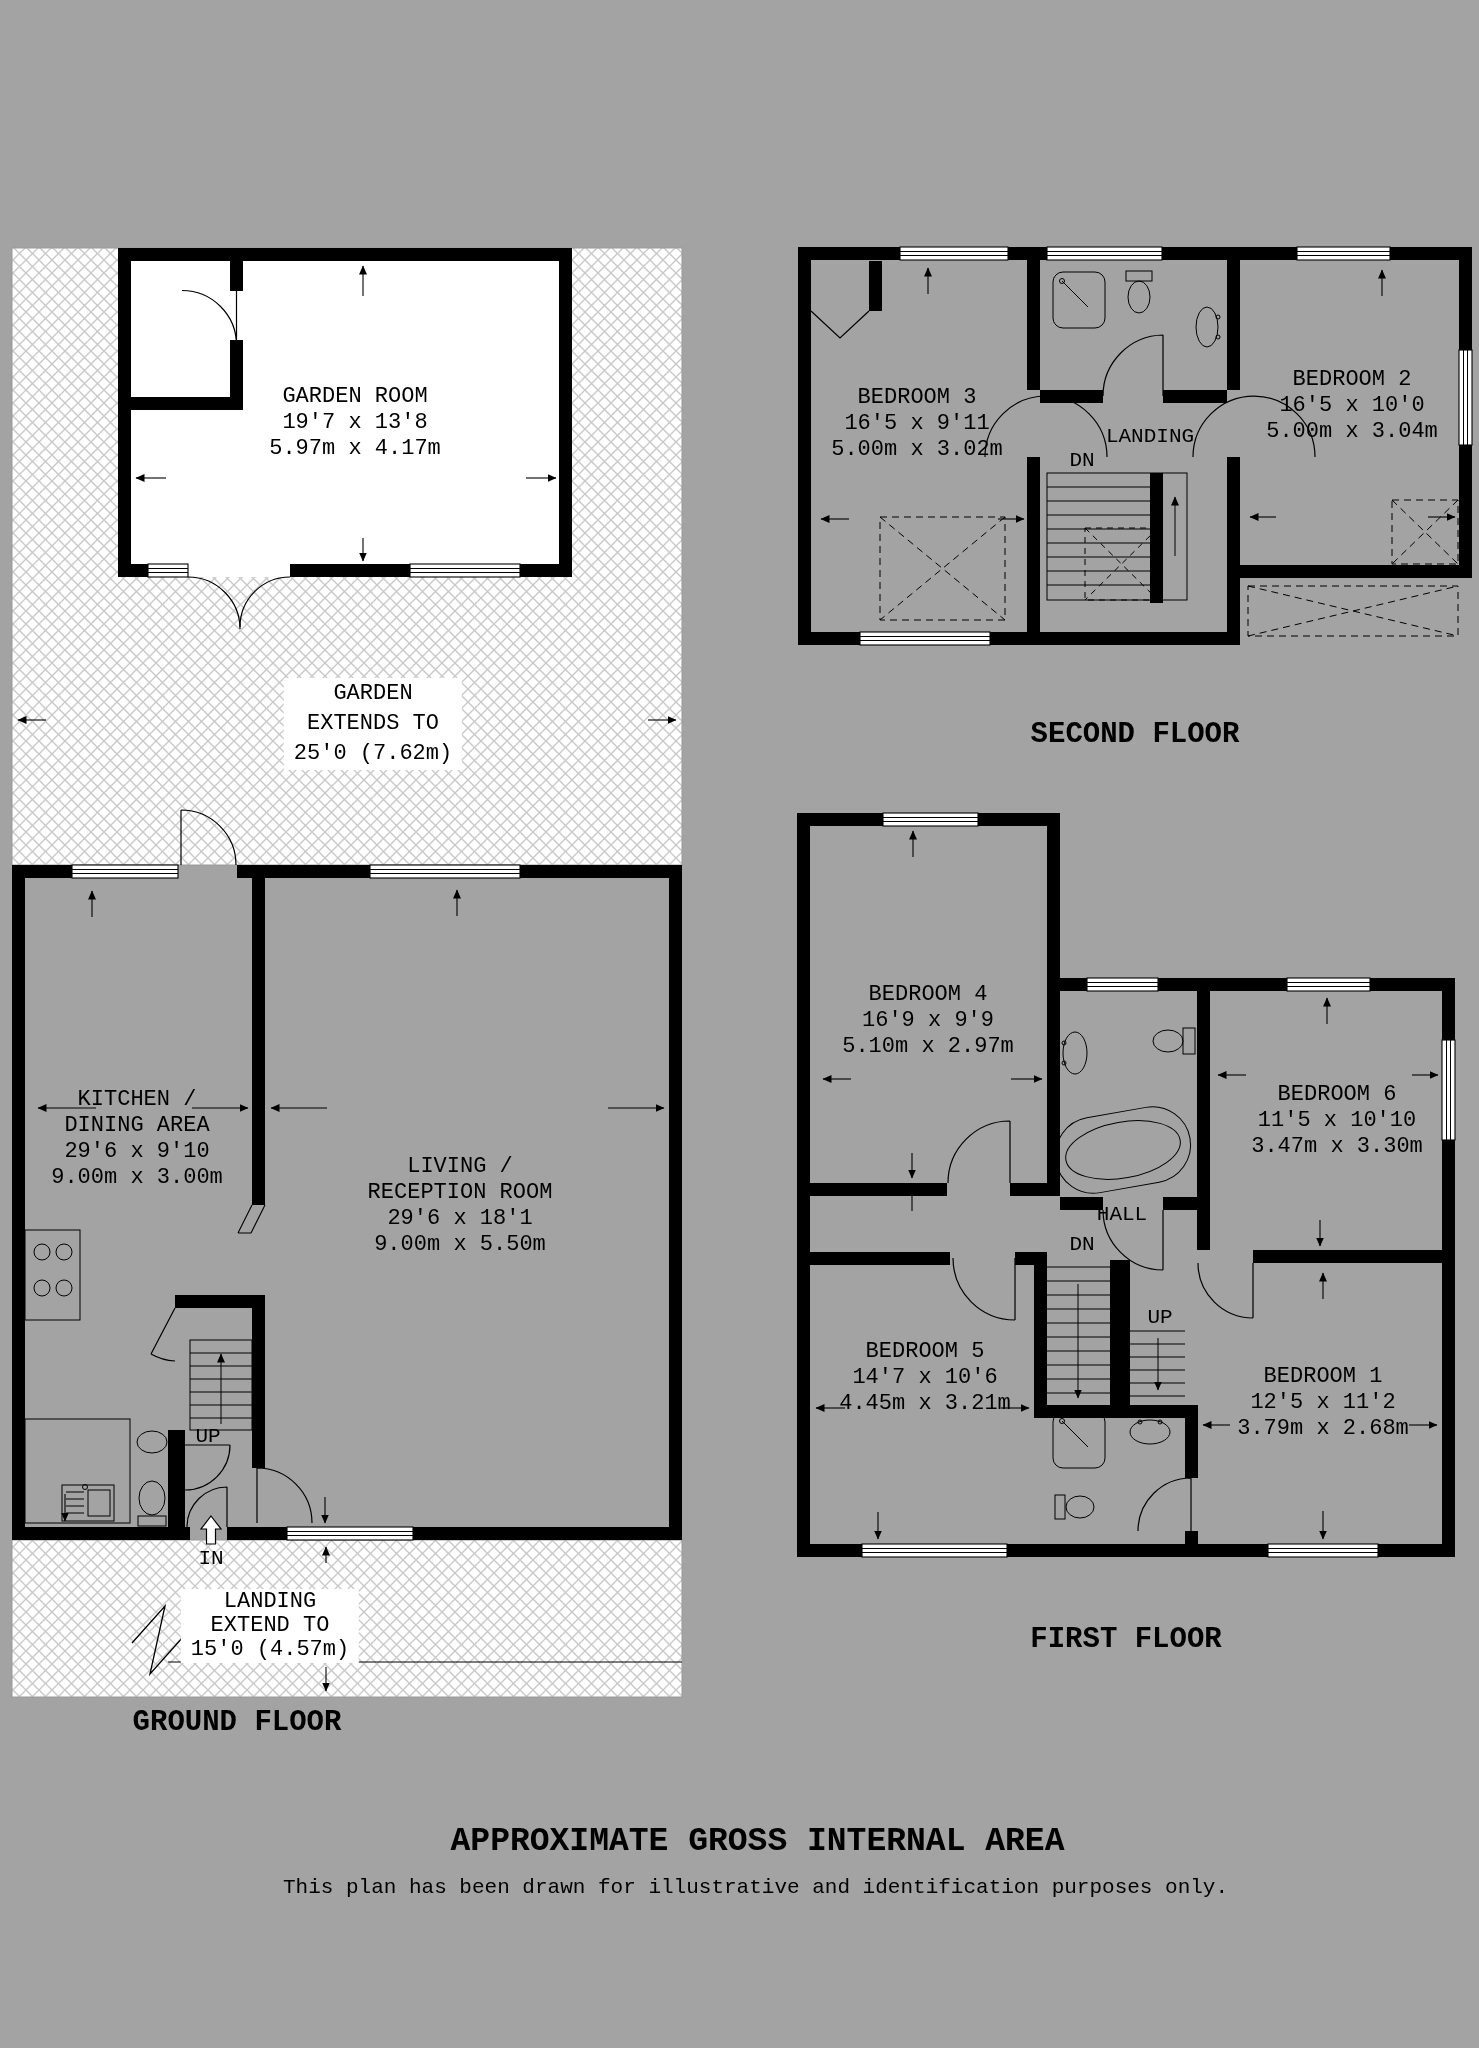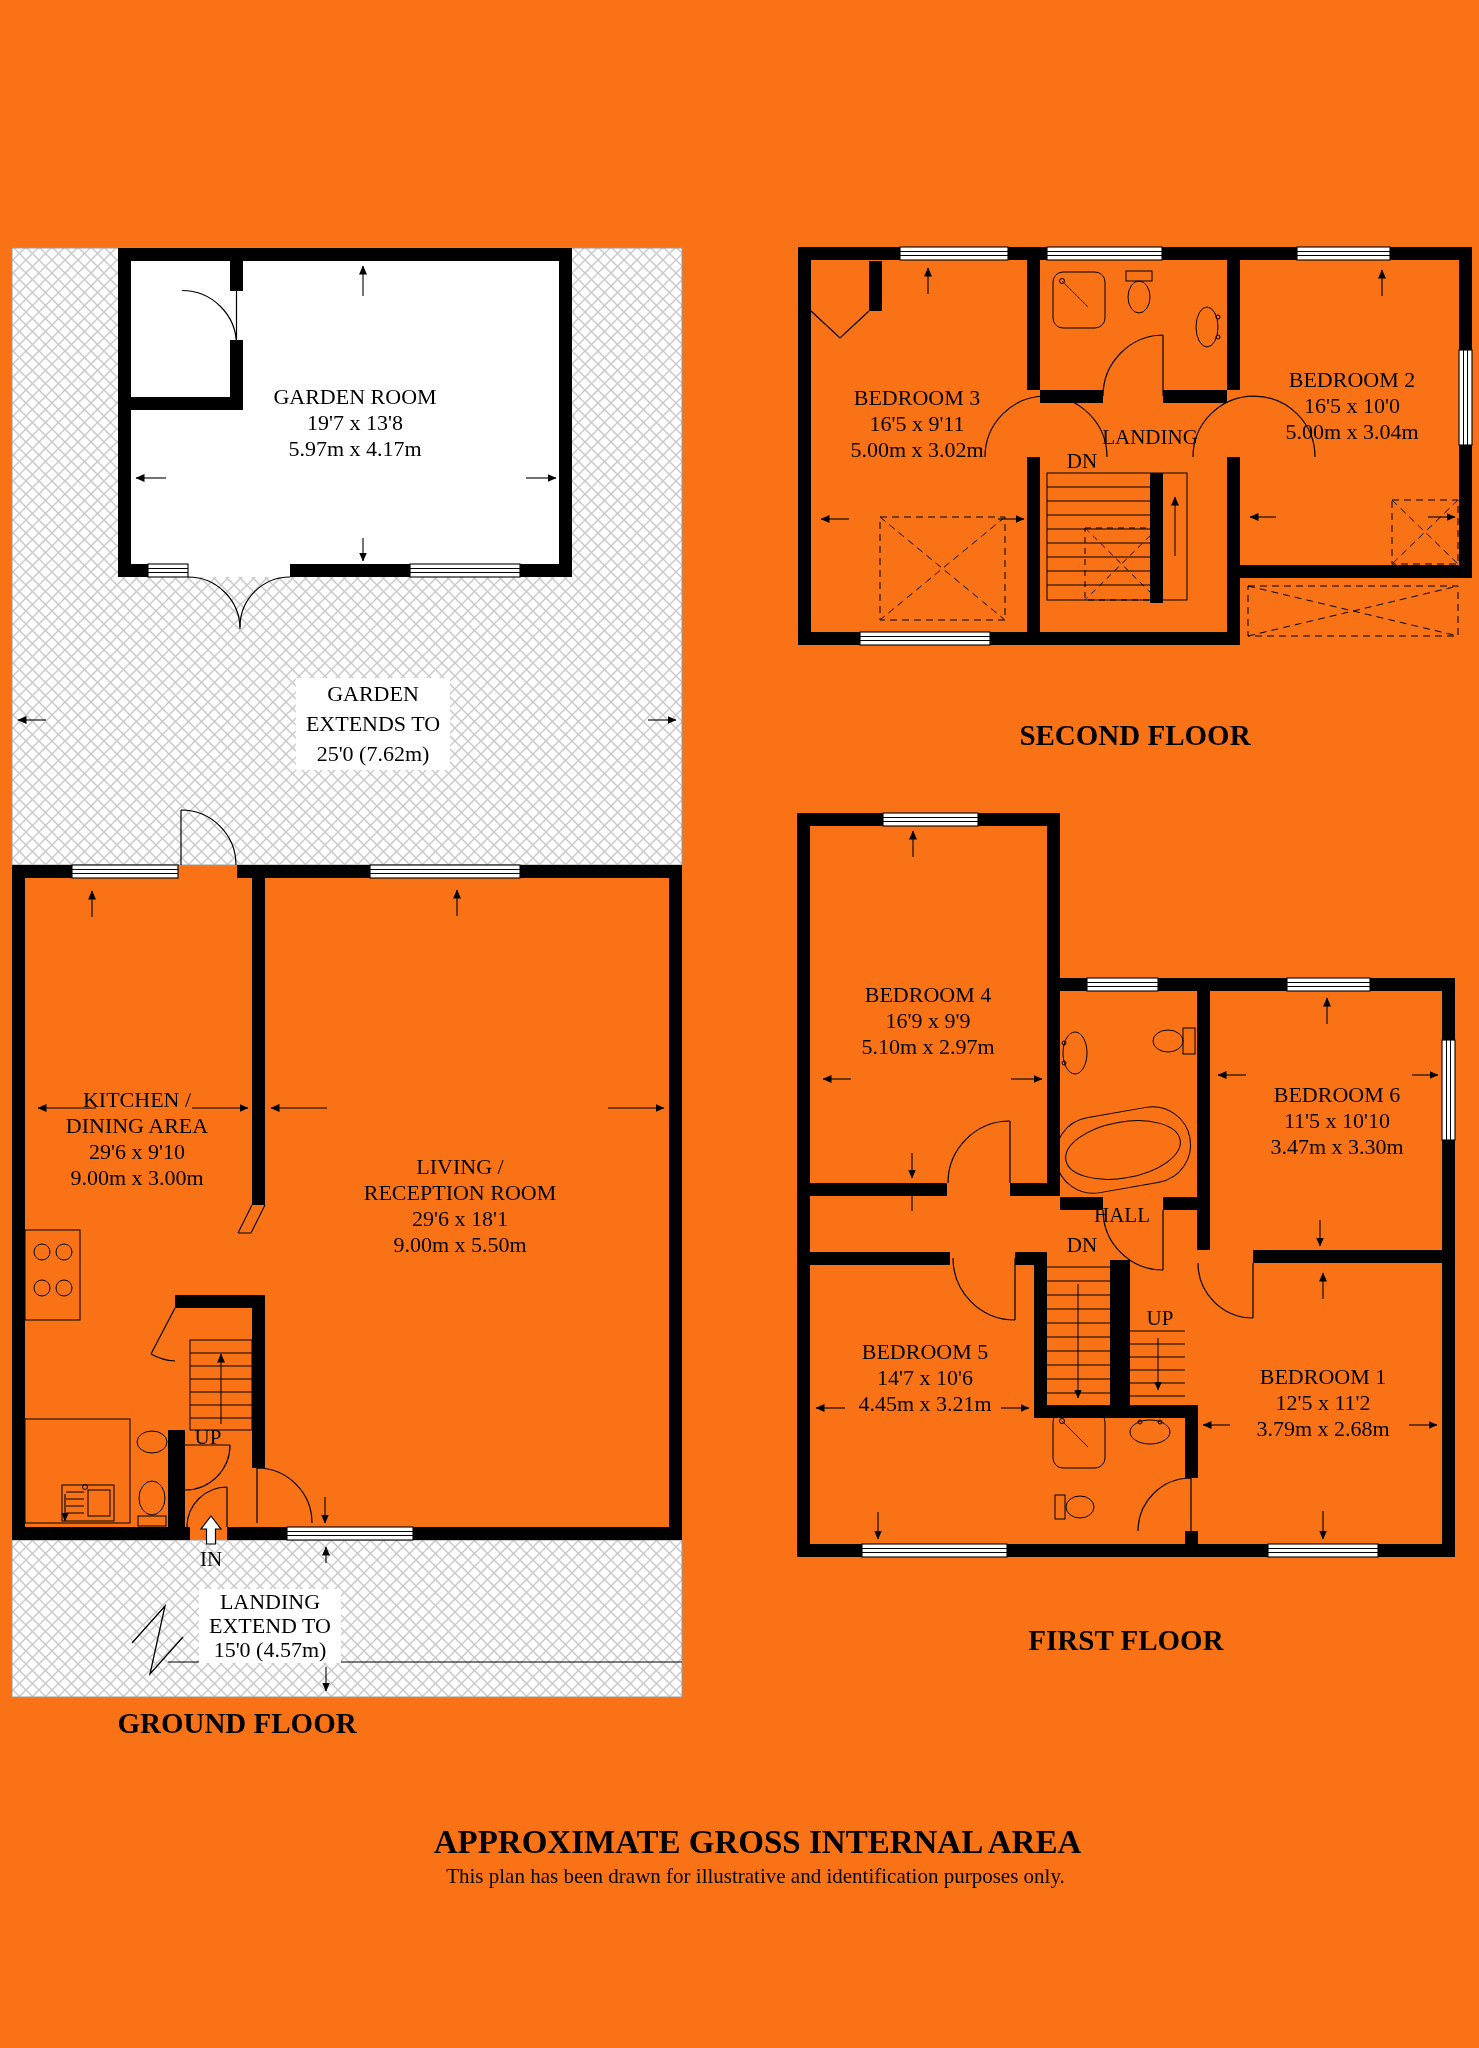--- a/index.html
+++ b/index.html
@@ -1,29 +1,29 @@
 <!DOCTYPE html>
 <html><head>
 <meta charset="utf-8">
 <style>
   html,body{margin:0;padding:0;background:#fff;}
-  #page{position:relative;width:1479px;height:2048px;background:#f97316;overflow:hidden;
-        font-family:Liberation Serif, serif;color:#000;}
+  #page{position:relative;width:1479px;height:2048px;background:#a3a3a3;overflow:hidden;
+        font-family:Liberation Mono, monospace;color:#000;}
   #plan-svg{position:absolute;left:0;top:0;}
   .lbl{position:absolute;transform:translateX(-50%);text-align:center;white-space:nowrap;
        font-size:22px;line-height:26px;}
   .lbl span{display:block;}
   .lh30{line-height:30px;}
   .lh24{line-height:24px;}
   .bgw{background:#ffffff;padding:1px 10px;}
   .small{font-size:21px;line-height:22px;}
   .floor-lbl{font-size:29px;line-height:30px;font-weight:bold;}
   .footer{position:absolute;left:0;right:0;top:1828px;text-align:center;}
   .footer .big{font-size:33px;line-height:28px;font-weight:bold;display:block;padding-left:36px;}
-  .footer .disc{font-size:21px;line-height:24px;display:block;margin-top:8px;padding-left:32px;}
+  .footer .disc{font-size:21px;line-height:24px;display:block;margin-top:20px;padding-left:32px;}
 </style>
 </head>
 <body>
 
 <div id="page">
 
 <svg id="plan-svg" width="1479" height="2048" viewBox="0 0 1479 2048">
   <defs>
     <pattern id="hatch" width="13" height="13" patternUnits="userSpaceOnUse">
       <rect width="13" height="13" fill="#ffffff"></rect>

